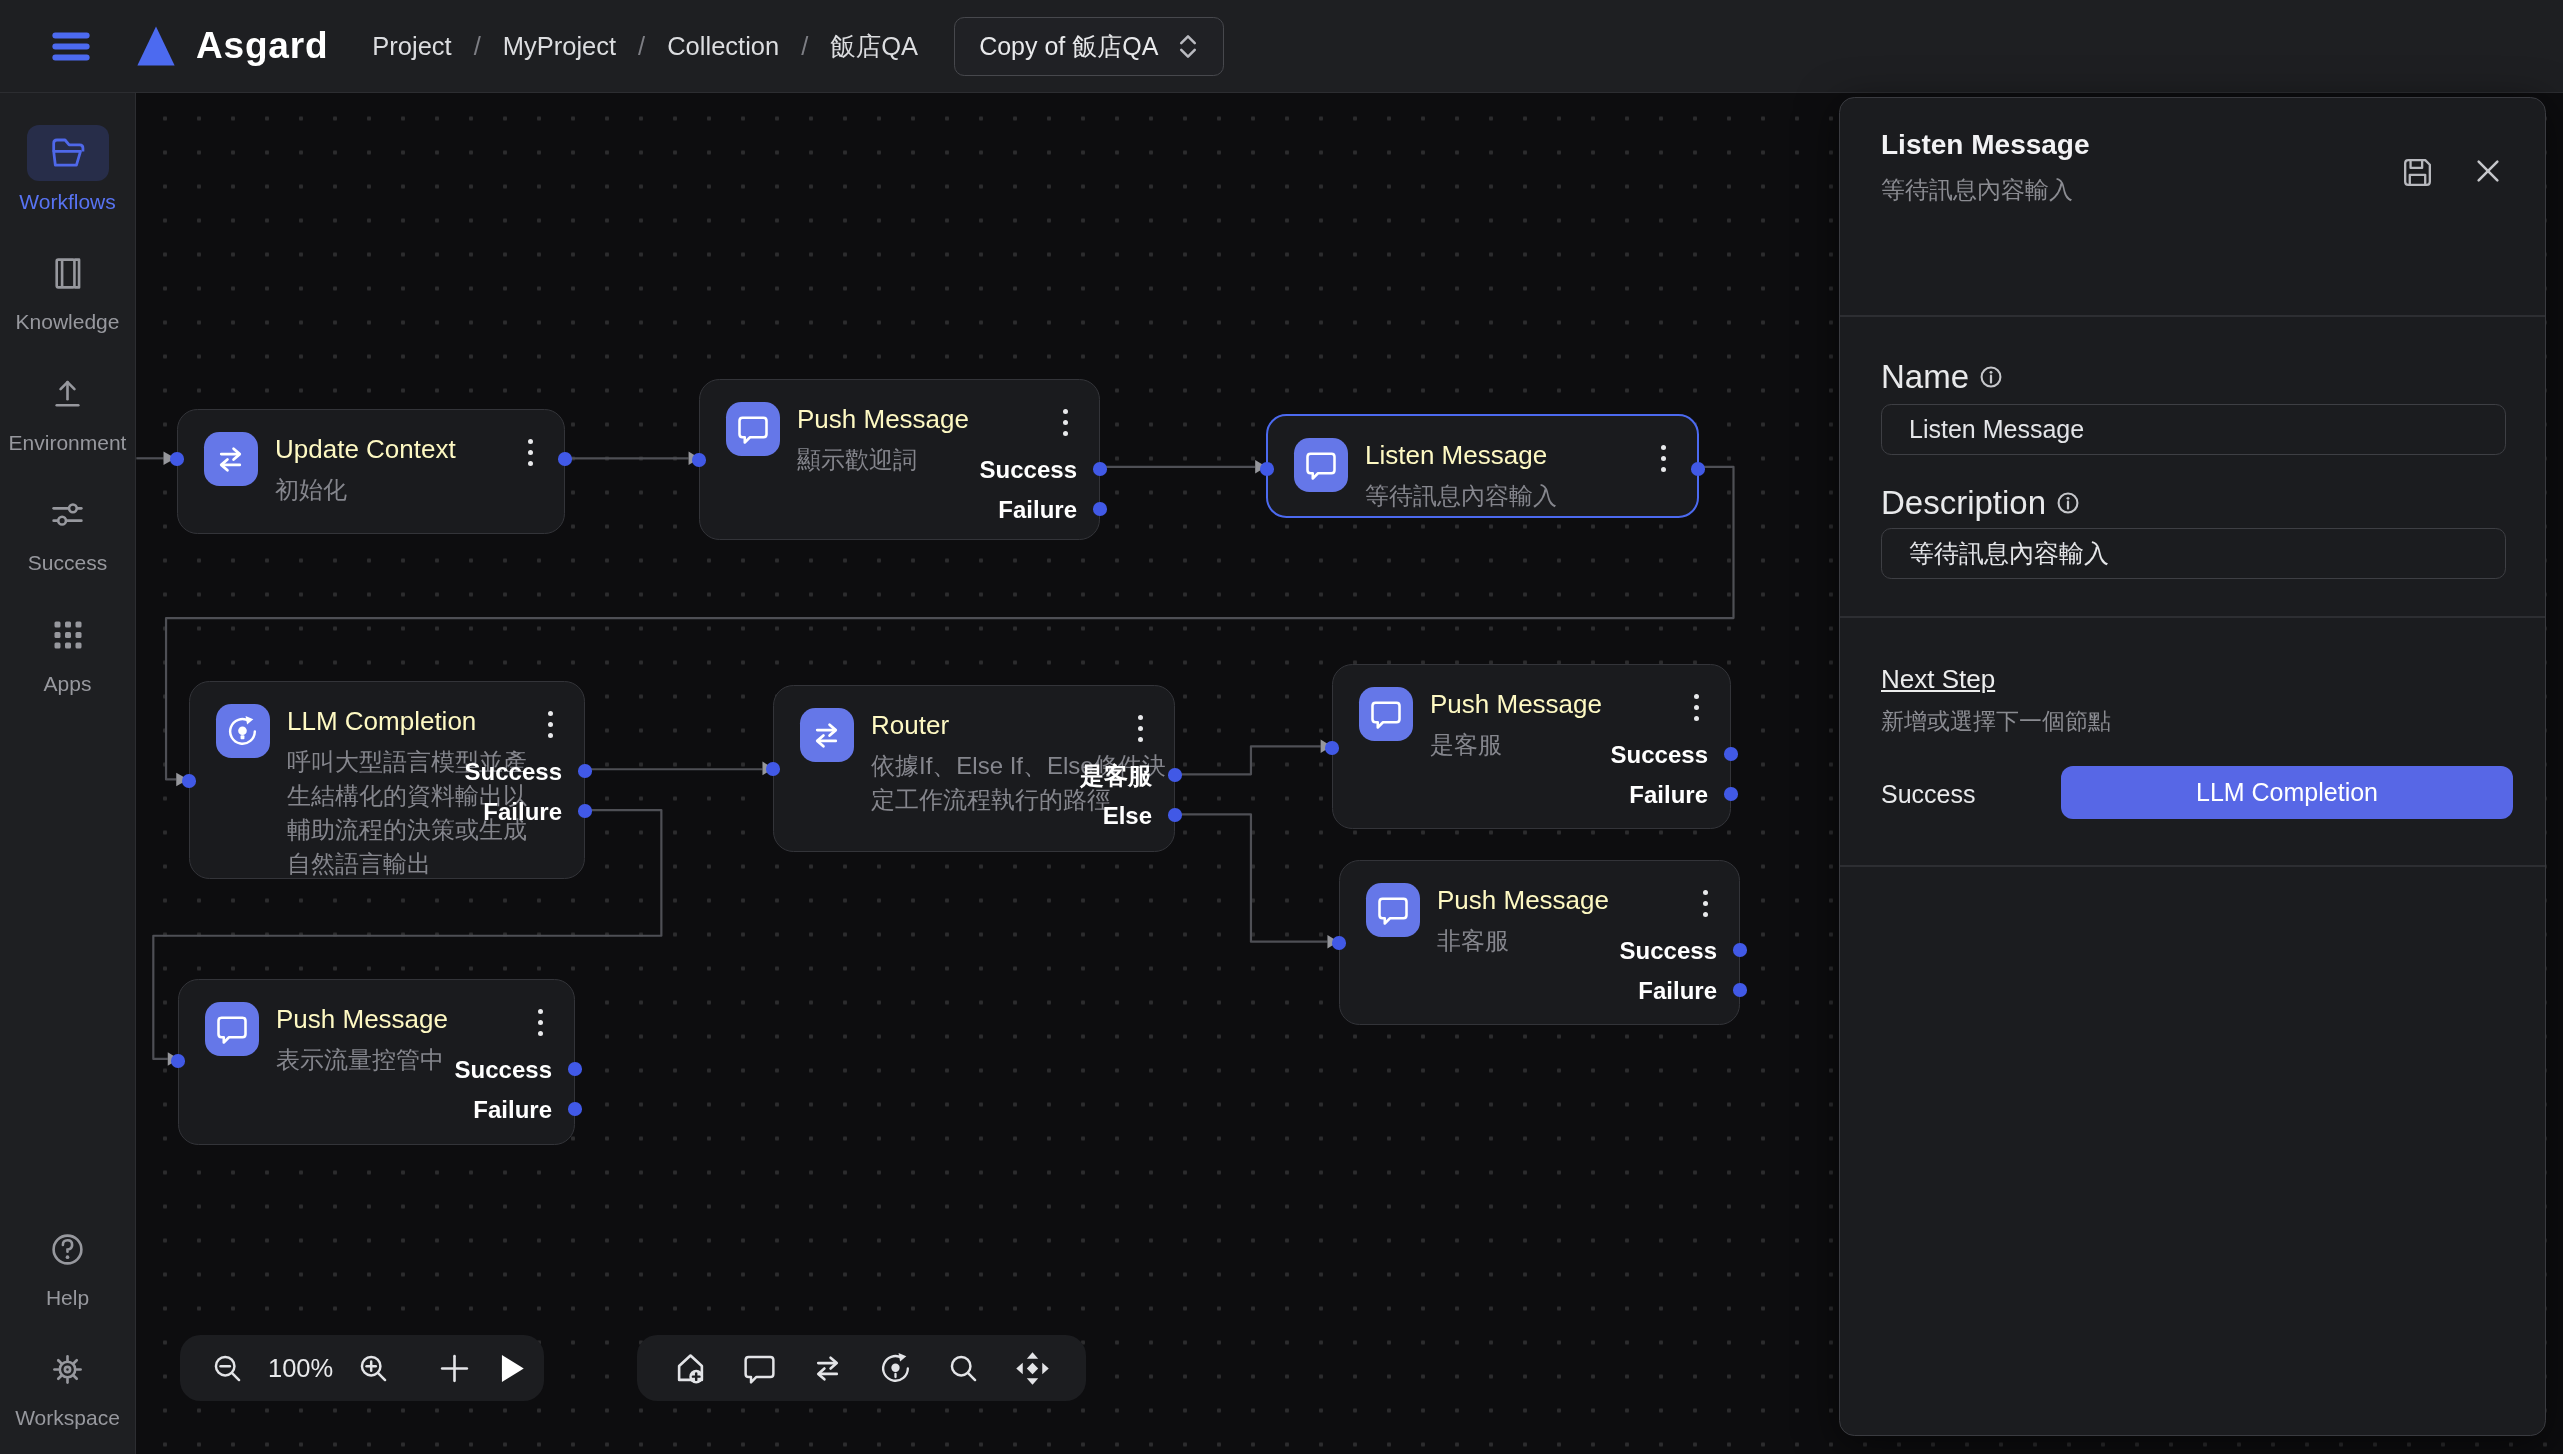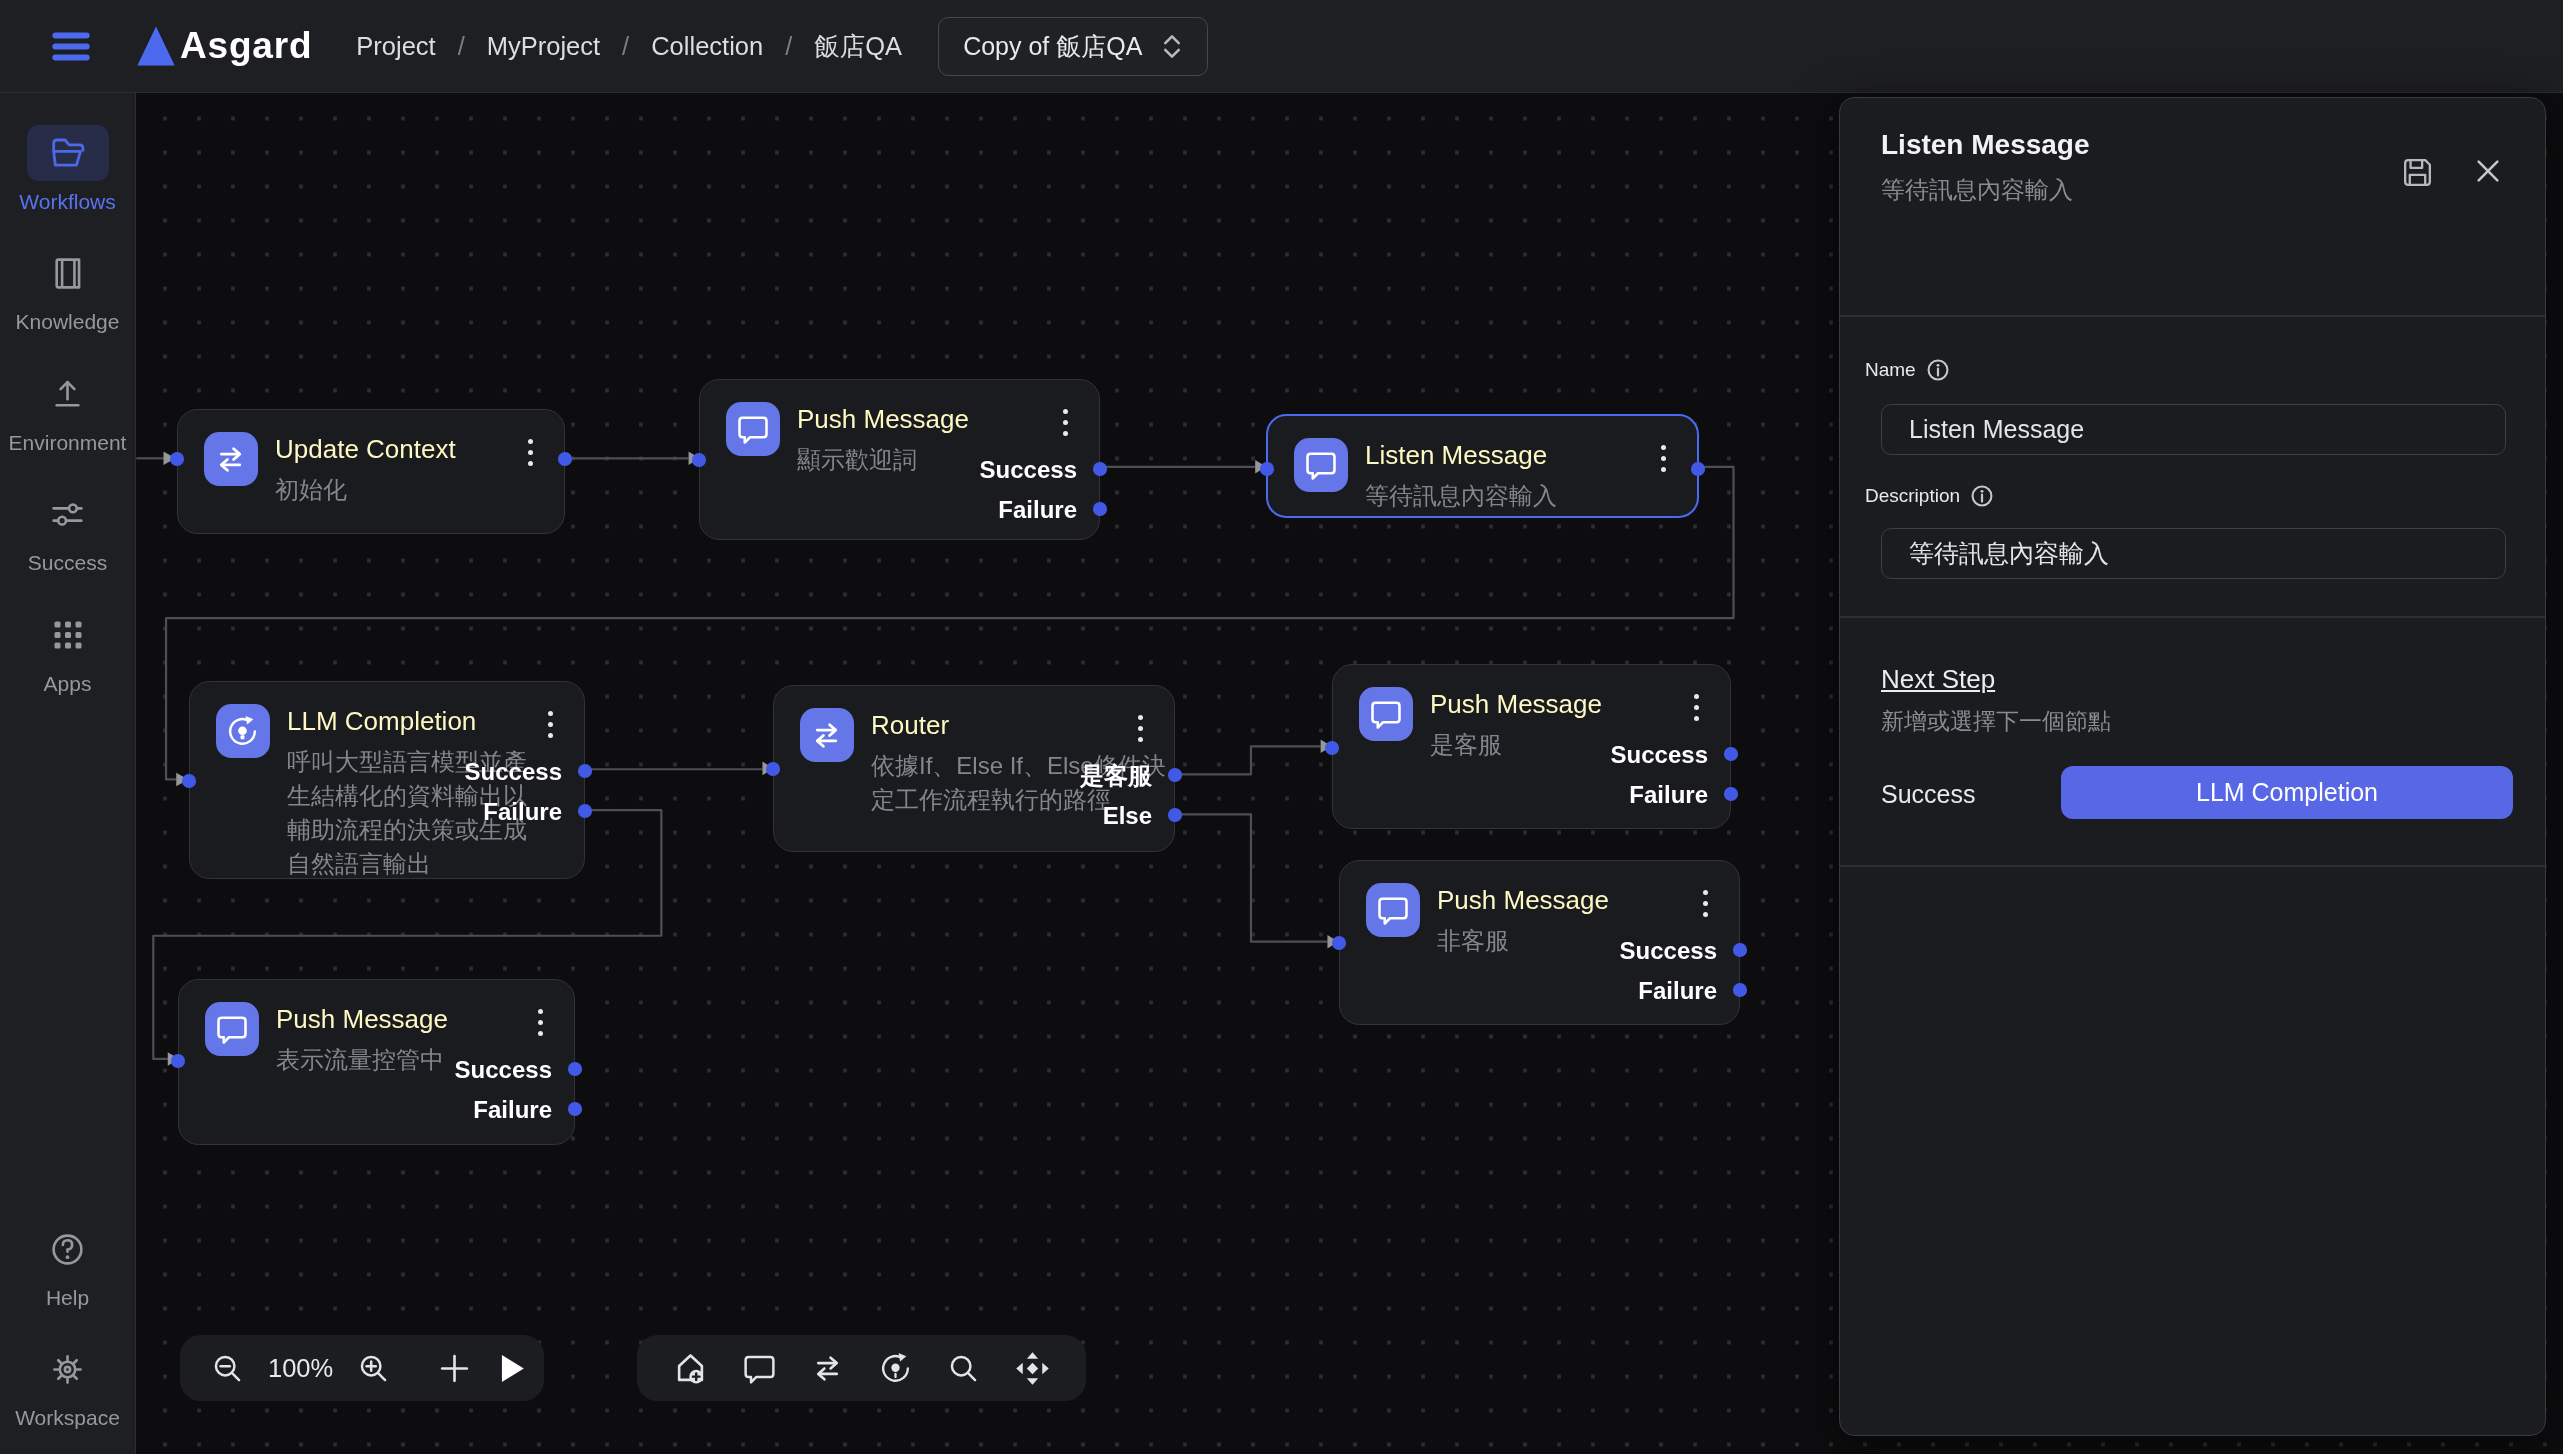--- a/index.html
+++ b/index.html
@@ -3,21 +3,21 @@
 <meta charset="utf-8">
 <style>
   * { margin:0; padding:0; box-sizing:border-box; }
   html,body { width:2563px; height:1455px; background:#0d0d0f; font-family:"Liberation Sans","DejaVu Sans",sans-serif; overflow:hidden; }
   svg { display:block; }
 
   
   .topbar { position:absolute; left:0; top:0; width:2563px; height:93px; background:#1e1f22; border-bottom:1.7px solid #2c2d31; display:flex; align-items:center; z-index:40; }
   .hamburger { margin-left:49px; width:44px; cursor:pointer; }
   .brand { display:flex; align-items:center; margin-left:41px; }
-  .brand-name { color:#ffffff; font-size:37px; font-weight:600; letter-spacing:0.8px; margin-left:2px; }
+  .brand-name { color:#ffffff; font-size:37px; font-weight:600; letter-spacing:0.8px; margin-left:18px; }
   .crumbs { display:flex; align-items:center; gap:22px; margin-left:44px; font-size:25.5px; color:#dcdde0; }
   .crumbs .sep { color:#7d7e84; }
   .wf-select { margin-left:36px; display:flex; align-items:center; gap:18.7px; border:1.7px solid #47484d; border-radius:10.2px; padding:12px 24px; color:#e8e9eb; font-size:25px; cursor:pointer; background:#202125; }
   .top-right { margin-left:auto; display:flex; align-items:center; gap:24px; margin-right:41px; }
   .account-name { color:#94959b; font-size:25px; }
 
   
   .sidebar { position:absolute; left:0; top:93px; width:136px; height:1361px; background:#1e1f22; border-right:1.7px solid #2c2d31; display:flex; flex-direction:column; align-items:center; z-index:40; }
   .side-item { display:flex; flex-direction:column; align-items:center; gap:8.5px; margin-top:32px; cursor:pointer; }
   .side-item .ibox { width:82px; height:56px; border-radius:12px; display:flex; align-items:center; justify-content:center; }
@@ -50,21 +50,21 @@
   .tb .vdiv { width:1.7px; height:48px; background:#3a3b40; }
   .tbtn { display:flex; align-items:center; justify-content:center; cursor:pointer; }
 
   
   .panel { position:absolute; left:1839px; top:97px; width:707px; height:1339px; background:#1b1c1f; border:1.7px solid #3a3b40; border-radius:15.3px; z-index:50; box-shadow:0 8.5px 42px rgba(0,0,0,.55); }
   .p-title { position:absolute; left:41px; top:31px; font-size:28px; font-weight:700; color:#f2f2f4; }
   .p-sub { position:absolute; left:41px; top:76px; font-size:24px; color:#8b8c92; }
   .p-save { position:absolute; left:559px; top:56px; cursor:pointer; }
   .p-close { position:absolute; left:631px; top:56px; cursor:pointer; }
   .p-div { position:absolute; left:0; width:100%; height:1.7px; background:#2d2e32; }
-  .p-label { position:absolute; left:25px; font-size:19px; color:#e8e9eb; display:flex; align-items:center; gap:10.2px; }
+  .p-label { position:absolute; left:41px; font-size:33px; color:#e8e9eb; display:flex; align-items:center; gap:10.2px; }
   .p-input { position:absolute; left:41px; width:625px; height:51px; background:#1b1c1f; border:1.7px solid #3e3f44; border-radius:10.2px; color:#e4e5e8; font-size:25px; padding:0 27px; font-family:"Liberation Sans","DejaVu Sans",sans-serif; outline:none; }
   .p-next-title { position:absolute; left:41px; top:445px; font-size:26px; color:#eceded;text-decoration:underline; }
   .p-next-sub { position:absolute; left:41px; top:488px; font-size:23px; color:#8b8c92; }
   .p-succ { position:absolute; left:41px; top:549px; font-size:25px; color:#e8e9eb; }
   .p-nextbtn { position:absolute; left:221px; top:535px; width:452px; height:53px; background:#5767e6; border:none; border-radius:12px; color:#ffffff; font-size:25px; font-family:"Liberation Sans","DejaVu Sans",sans-serif; cursor:pointer; }
 </style>
 </head>
 <body>
 
 <div class="topbar">

